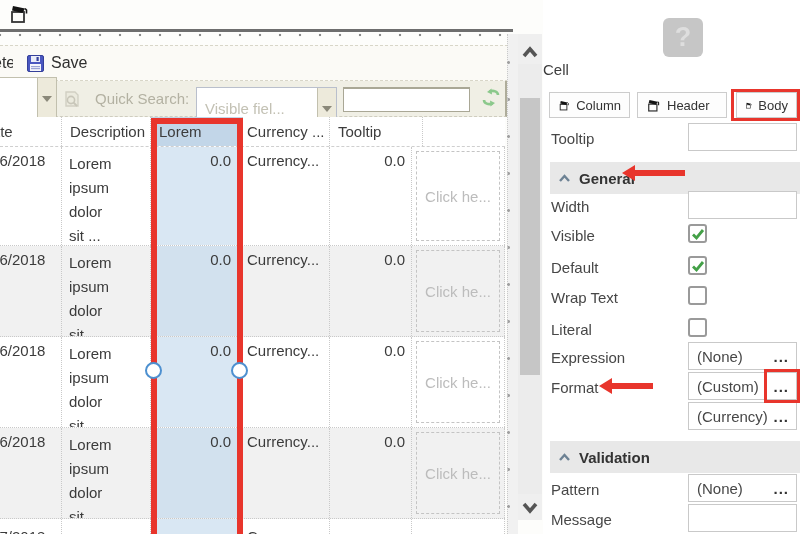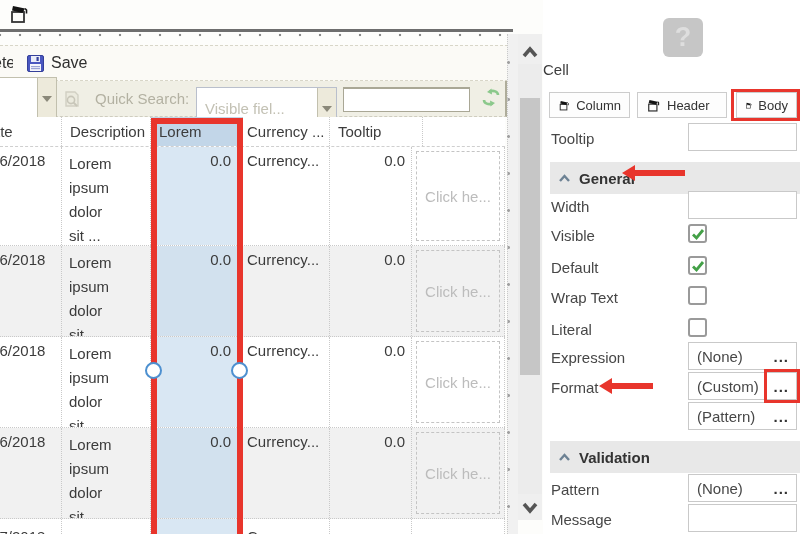--- a/index.html
+++ b/index.html
@@ -354,21 +354,21 @@
         <div class="head"></div>
         <div class="tail"></div>
       </div>
     <div class="pfield" style="top:372px">
       <span class="val">(Custom)</span>
       <span class="more">...</span>
     </div>
     <div class="redbox-more" style="top:369px"></div>
 
     <div class="pfield" style="top:402px">
-      <span class="val">(Pattern)</span>
+      <span class="val">(Currency)</span>
       <span class="more">...</span>
     </div>
 
     <div class="section" style="top:441px">
       <svg viewBox="0 0 13 13">
           <polyline points="2,9 6.5,4 11,9" fill="none" stroke="#6d8294" stroke-width="2.4"></polyline>
         </svg>
       <span>Validation</span>
     </div>
 

